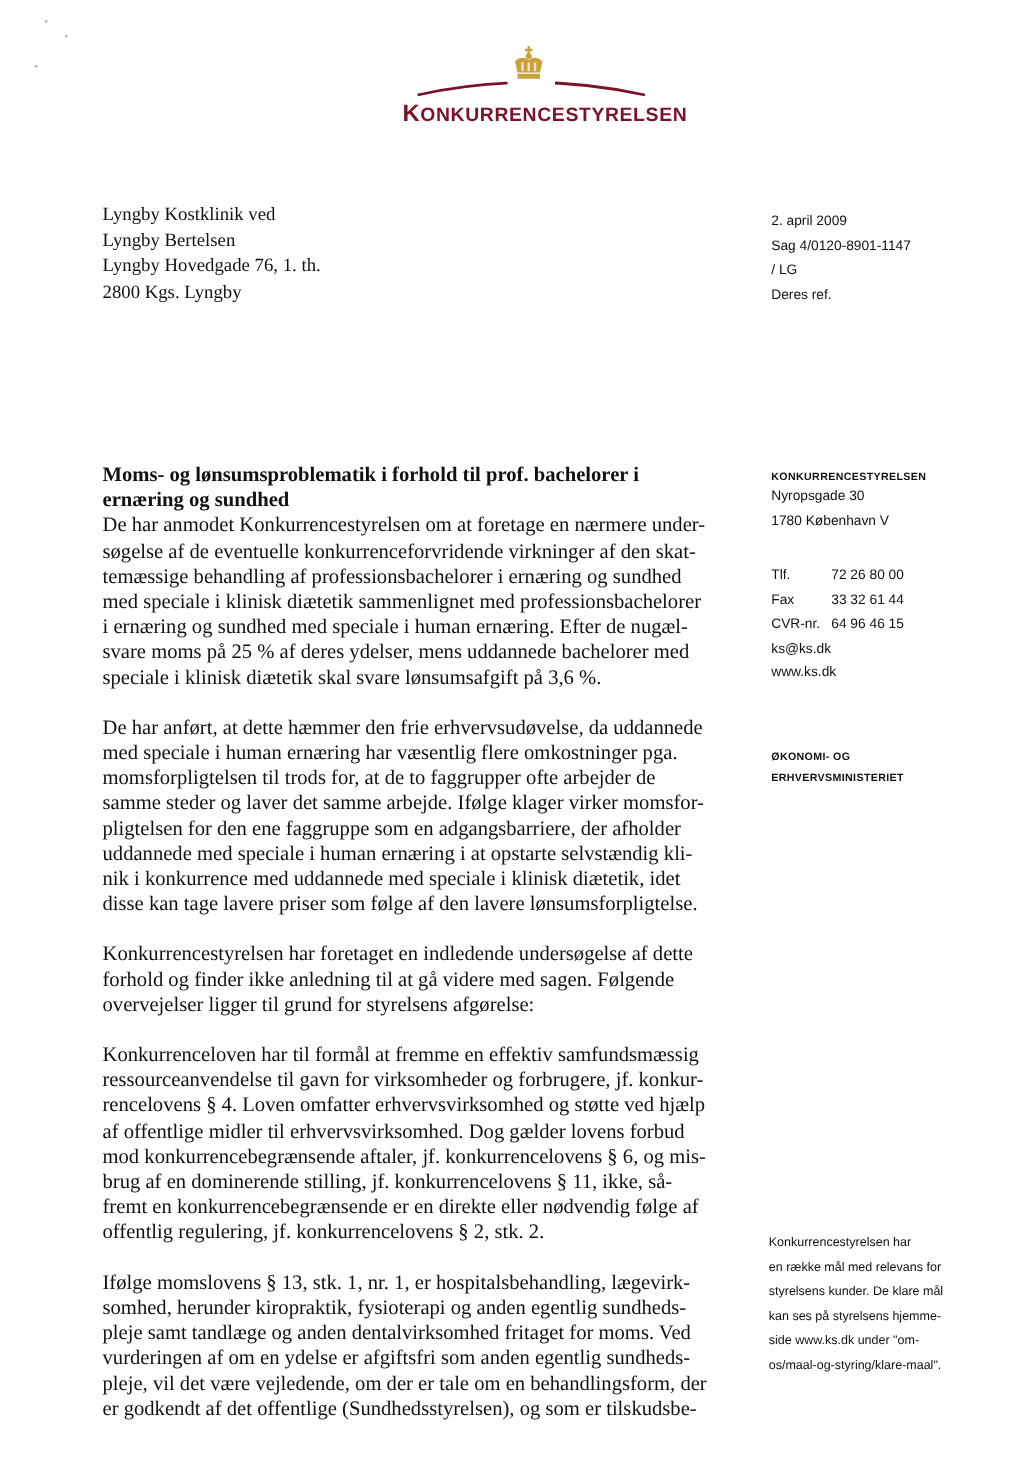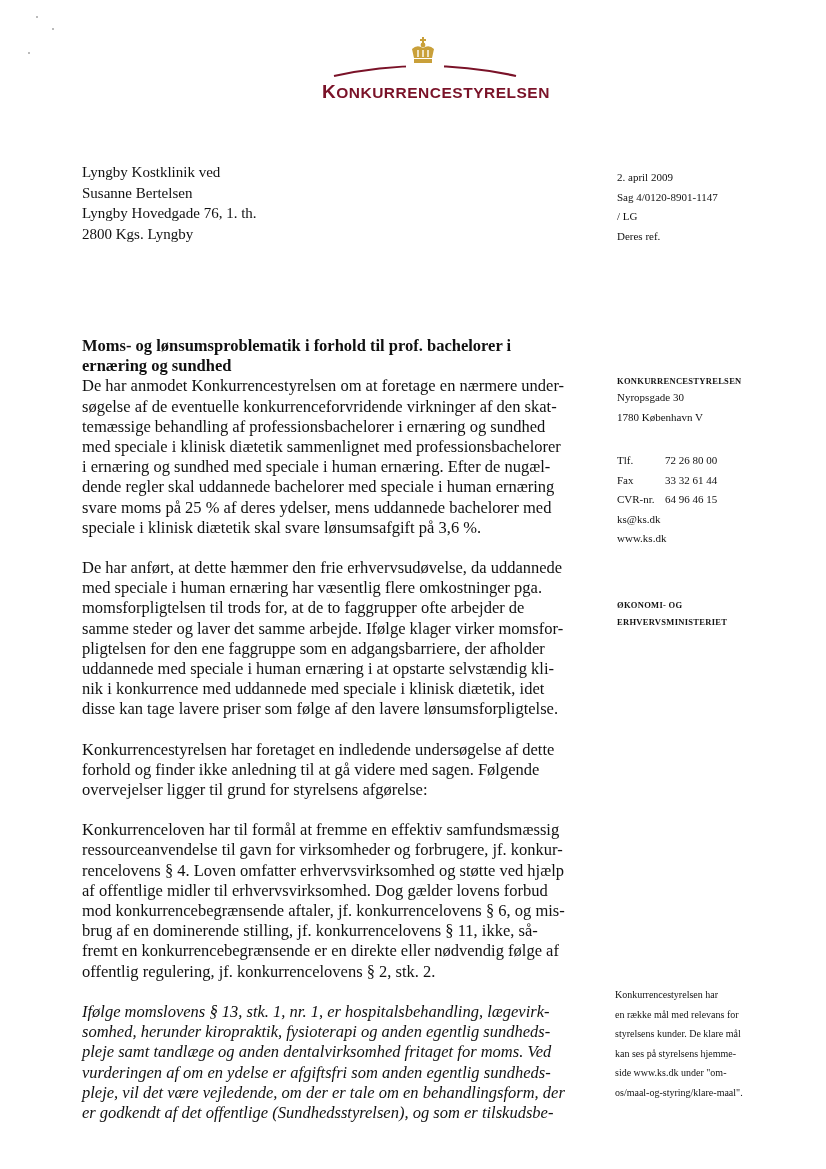--- a/index.html
+++ b/index.html
@@ -1,18 +1,18 @@
 <!DOCTYPE html>
 <html><head>
 <meta charset="utf-8">
 <style>
   html, body { margin: 0; padding: 0; background: #ffffff; }
   body { width: 826px; height: 1169px; position: relative; overflow: hidden; color: #111; }
   .serif { font-family: "Liberation Serif", "DejaVu Serif", serif; }
-  .sans { font-family: Liberation Serif, serif; }
+  .sans { font-family: Liberation Sans, sans-serif; }
 
   
   .logo { position: absolute; left: 320px; top: 36px; width: 210px; height: 62px; }
   .crown { position: absolute; left: 88px; top: 0; width: 30px; height: 30px; }
   .arc { position: absolute; left: 0; top: 14px; width: 210px; height: 40px; }
   .logo-text { position: absolute; left: 2px; top: 45px; width: 206px; text-align: center;
     font-family: "Liberation Sans", sans-serif; font-weight: bold; font-size: 15.5px;
     letter-spacing: 0.5px; color: #7a1228; font-variant: small-caps; }
   .logo-text .big { font-size: 19px; }
 
@@ -25,21 +25,21 @@
   
   .sidebar-org { position: absolute; left: 617px; top: 376px; font-size: 8.5px; font-weight: bold; letter-spacing: 0.3px; }
   .sidebar-addr { position: absolute; left: 617px; top: 388px; font-size: 11px; line-height: 19.5px; }
   .contact { position: absolute; left: 617px; top: 451px; font-size: 11px; line-height: 19.5px; }
   .contact .row { display: flex; }
   .contact .lbl { width: 48px; }
   .ministry { position: absolute; left: 617px; top: 597px; font-size: 8.5px; font-weight: bold; line-height: 16.5px; letter-spacing: 0.3px; }
   .aside-note { position: absolute; left: 615px; top: 985px; font-size: 10px; line-height: 19.5px; width: 180px; }
 
   
-  .content { position: absolute; left: 82px; top: 336px; width: 515px; font-size: 16.5px; line-height: 20.2px; }
+  .content { position: absolute; left: 82px; top: 370px; width: 515px; font-size: 16.5px; line-height: 20.2px; }
   .heading { font-weight: bold; margin: 0; }
   .para { margin: 0 0 20px 0; }
   .line { display: block; white-space: nowrap; }
   .speck { position: absolute; width: 2px; height: 2px; background: #bbb; }
 </style>
 </head>
 <body>
 
 <div class="speck" style="left:36px;top:16px;"></div>
 <div class="speck" style="left:52px;top:28px;"></div>
@@ -58,21 +58,21 @@
     <rect x="9" y="14" width="2" height="7" fill="#fff" opacity="0.7"></rect>
     <rect x="14" y="14" width="2" height="7" fill="#fff" opacity="0.7"></rect>
     <rect x="19" y="14" width="2" height="7" fill="#fff" opacity="0.7"></rect>
     <rect x="6" y="23" width="18" height="4" fill="#c9a03a"></rect>
   </svg>
   <div class="logo-text"><span class="big">K</span><span>ONKURRENCESTYRELSEN</span></div>
 </div>
 
 <div class="recipient serif">
   <span class="line">Lyngby Kostklinik ved</span>
-  <span class="line">Susanne Bertelsen</span>
+  <span class="line">Lyngby Bertelsen</span>
   <span class="line">Lyngby Hovedgade 76, 1. th.</span>
   <span class="line">2800 Kgs. Lyngby</span>
 </div>
 
 <div class="meta sans">
   <span class="line">2. april 2009</span>
   <span class="line">Sag  4/0120-8901-1147</span>
   <span class="line">/ LG</span>
   <span class="line">Deres ref.</span>
 </div>
@@ -116,21 +116,20 @@
     <span class="line">Moms- og lønsumsproblematik i forhold til prof. bachelorer i</span>
     <span class="line">ernæring og sundhed</span>
   </div>
   <div id="paras">
       <div class="para">
         <span class="line">De har anmodet Konkurrencestyrelsen om at foretage en nærmere under-</span>
         <span class="line">søgelse af de eventuelle konkurrenceforvridende virkninger af den skat-</span>
         <span class="line">temæssige behandling af professionsbachelorer i ernæring og sundhed</span>
         <span class="line">med speciale i klinisk diætetik sammenlignet med professionsbachelorer</span>
         <span class="line">i ernæring og sundhed med speciale i human ernæring. Efter de nugæl-</span>
-        <span class="line">dende regler skal uddannede bachelorer med speciale i human ernæring</span>
         <span class="line">svare moms på 25 % af deres ydelser, mens uddannede bachelorer med</span>
         <span class="line">speciale i klinisk diætetik skal svare lønsumsafgift på 3,6 %.</span>
       </div>
       <div class="para">
         <span class="line">De har anført, at dette hæmmer den frie erhvervsudøvelse, da uddannede</span>
         <span class="line">med speciale i human ernæring har væsentlig flere omkostninger pga.</span>
         <span class="line">momsforpligtelsen til trods for, at de to faggrupper ofte arbejder de</span>
         <span class="line">samme steder og laver det samme arbejde. Ifølge klager virker momsfor-</span>
         <span class="line">pligtelsen for den ene faggruppe som en adgangsbarriere, der afholder</span>
         <span class="line">uddannede med speciale i human ernæring i at opstarte selvstændig kli-</span>
@@ -145,21 +144,21 @@
       <div class="para">
         <span class="line">Konkurrenceloven har til formål at fremme en effektiv samfundsmæssig</span>
         <span class="line">ressourceanvendelse til gavn for virksomheder og forbrugere, jf. konkur-</span>
         <span class="line">rencelovens § 4. Loven omfatter erhvervsvirksomhed og støtte ved hjælp</span>
         <span class="line">af offentlige midler til erhvervsvirksomhed. Dog gælder lovens forbud</span>
         <span class="line">mod konkurrencebegrænsende aftaler, jf. konkurrencelovens § 6, og mis-</span>
         <span class="line">brug af en dominerende stilling, jf. konkurrencelovens § 11, ikke, så-</span>
         <span class="line">fremt en konkurrencebegrænsende er en direkte eller nødvendig følge af</span>
         <span class="line">offentlig regulering, jf. konkurrencelovens § 2, stk. 2.</span>
       </div>
-      <div class="para" style="margin-top: 2px; font-style: italic;">
+      <div class="para" style="margin-top: 2px;">
         <span class="line">Ifølge momslovens § 13, stk. 1, nr. 1, er hospitalsbehandling, lægevirk-</span>
         <span class="line">somhed, herunder kiropraktik, fysioterapi og anden egentlig sundheds-</span>
         <span class="line">pleje samt tandlæge og anden dentalvirksomhed fritaget for moms. Ved</span>
         <span class="line">vurderingen af om en ydelse er afgiftsfri som anden egentlig sundheds-</span>
         <span class="line">pleje, vil det være vejledende, om der er tale om en behandlingsform, der</span>
         <span class="line">er godkendt af det offentlige (Sundhedsstyrelsen), og som er tilskudsbe-</span>
       </div>
     </div>
 </div>
 

